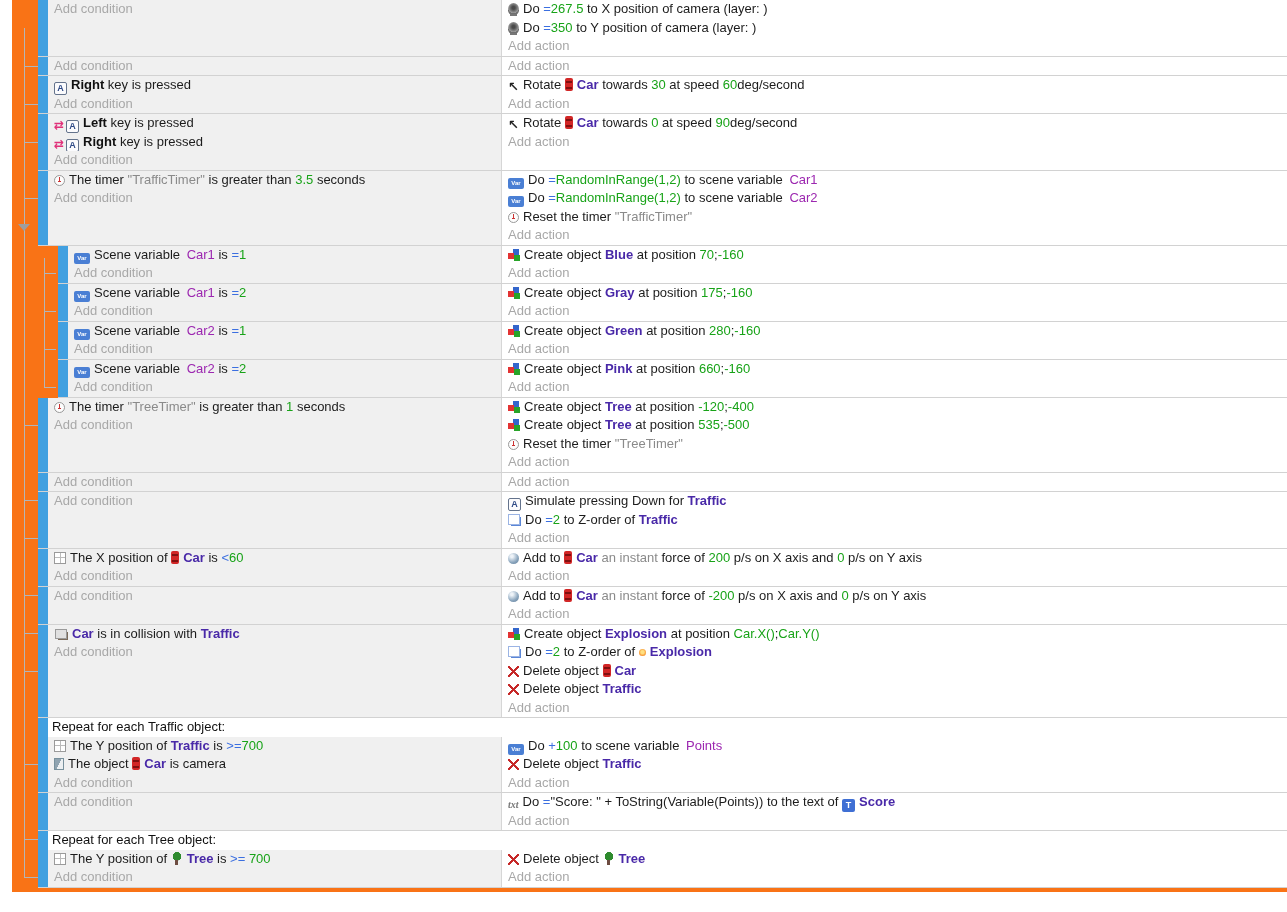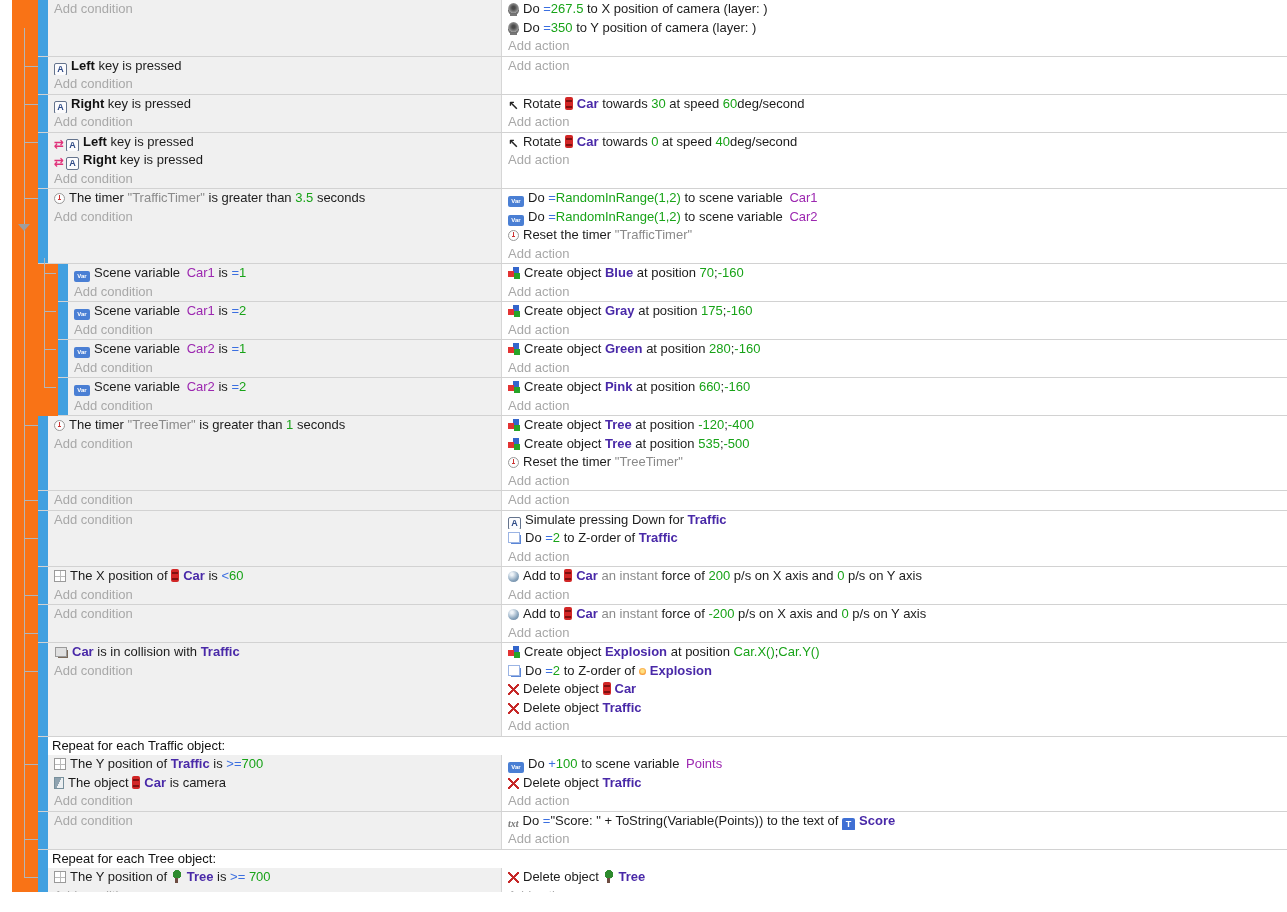--- a/index.html
+++ b/index.html
@@ -93,21 +93,20 @@
               <div class="line placeholder">Add action</div>
             </div>
           </div>
         </div>
       </div>
       <div class="event lvl0">
         <div class="bar"></div>
         <div class="body">
           <div class="cells">
             <div class="cell cond">
-              <div class="line"><span class="icon i-keyboard-icon">A</span><span class="seg s-b">Left</span><span class="seg s-p"> key is pressed</span></div>
               <div class="line placeholder">Add condition</div>
             </div>
             <div class="cell act">
               <div class="line placeholder">Add action</div>
             </div>
           </div>
         </div>
       </div>
       <div class="event lvl0">
         <div class="bar"></div>
@@ -127,21 +126,21 @@
       <div class="event lvl0">
         <div class="bar"></div>
         <div class="body">
           <div class="cells">
             <div class="cell cond">
               <div class="line"><span class="icon i-invert-icon">⇄</span><span class="icon i-keyboard-icon">A</span><span class="seg s-b">Left</span><span class="seg s-p"> key is pressed</span></div>
               <div class="line"><span class="icon i-invert-icon">⇄</span><span class="icon i-keyboard-icon">A</span><span class="seg s-b">Right</span><span class="seg s-p"> key is pressed</span></div>
               <div class="line placeholder">Add condition</div>
             </div>
             <div class="cell act">
-              <div class="line"><span class="icon i-rotate-icon">↖</span><span class="seg s-p">Rotate </span><span class="icon i-car-icon"></span><span class="seg s-o">Car</span><span class="seg s-p"> towards </span><span class="seg s-n">0</span><span class="seg s-p"> at speed </span><span class="seg s-n">40</span><span class="seg s-p">deg/second</span></div>
+              <div class="line"><span class="icon i-rotate-icon">↖</span><span class="seg s-p">Rotate </span><span class="icon i-car-icon"></span><span class="seg s-o">Car</span><span class="seg s-p"> towards </span><span class="seg s-n">0</span><span class="seg s-p"> at speed </span><span class="seg s-n">90</span><span class="seg s-p">deg/second</span></div>
               <div class="line placeholder">Add action</div>
             </div>
           </div>
         </div>
       </div>
       <div class="event lvl0">
         <div class="bar"></div>
         <div class="body">
           <div class="cells">
             <div class="cell cond">

